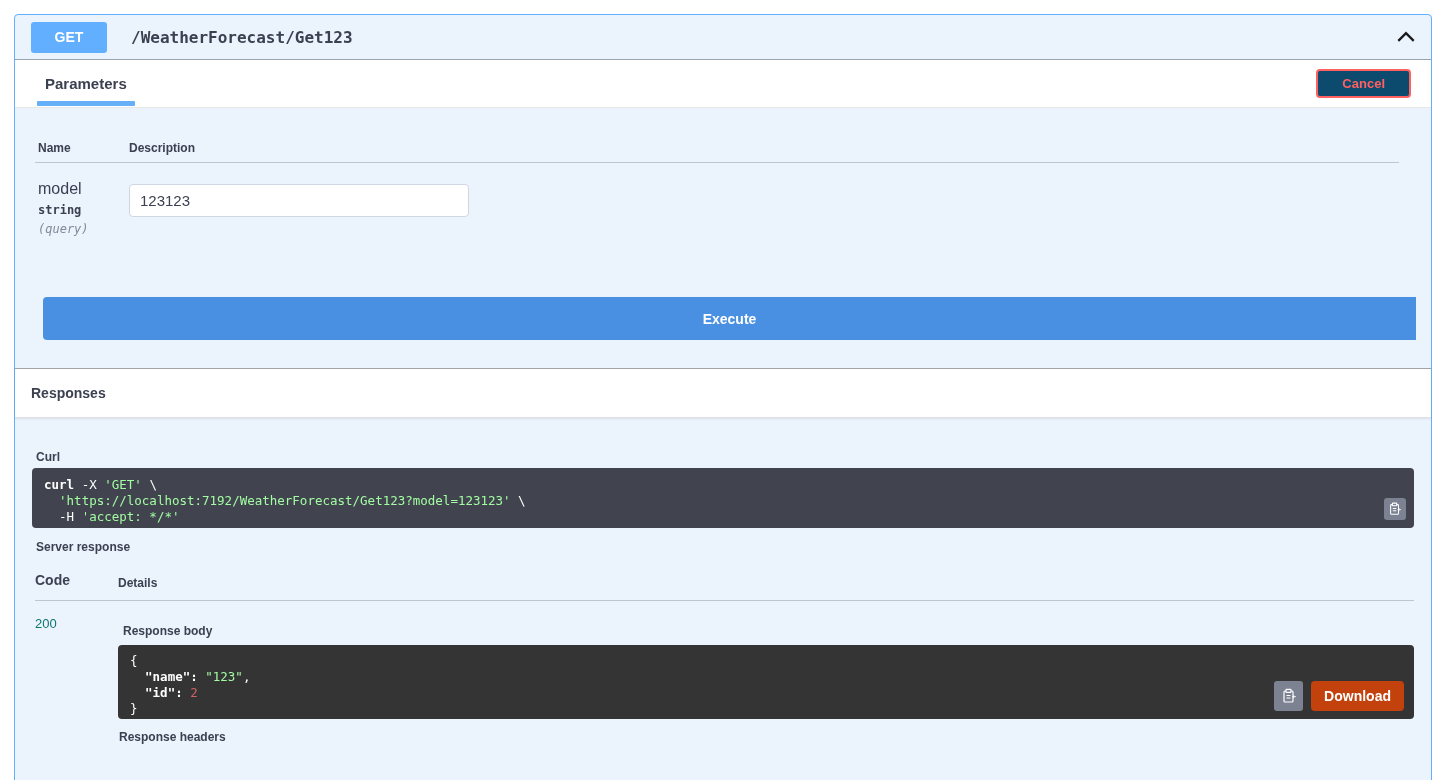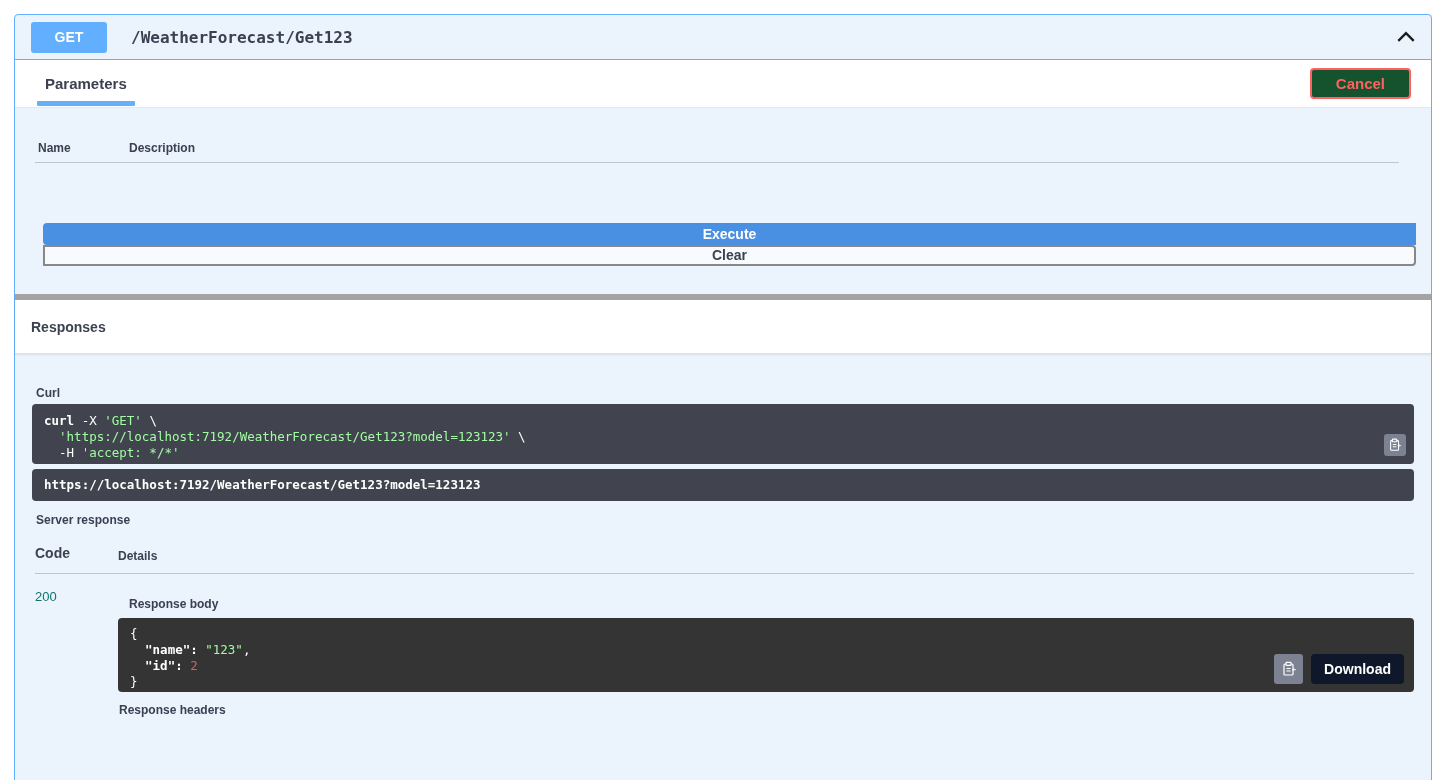--- a/index.html
+++ b/index.html
@@ -19,22 +19,22 @@
                   font-size:16px; font-weight:600; color:#3b4151; }
   .collapse-btn { margin-left:auto; background:none; border:none; cursor:pointer;
                   width:26px; height:26px; display:flex; align-items:center; justify-content:center; }
 
   
   .tab-header { background:#fff; height:48px; display:flex; align-items:center;
                 padding:0 20px 0 30px; position:relative; border-bottom:1px solid #e8e8e8; }
   .tab-item { font-size:15px; font-weight:bold; color:#3b4151; cursor:pointer; }
   .tab-underline { position:absolute; left:22px; bottom:1px; width:98px; height:5px;
                    background:#65b0f9; border-radius:1px; }
-  .cancel-btn { margin-left:auto; border:2px solid #ff6060; color:#ff6060; background:#14532d;
-                font-weight:bold; font-size:15px; padding:5px 24px; border-radius:4px; cursor:pointer; }
+  .cancel-btn { margin-left:auto; border:2px solid #ff6060; color:#ff6060; background:#0c4a6e;
+                font-weight:bold; font-size:13px; padding:5px 24px; border-radius:4px; cursor:pointer; }
 
   
   .params-area { padding:33px 32px 0 16px; }
   .params-head { display:flex; margin-left:4px; padding-bottom:7px;
                  border-bottom:1px solid rgba(59,65,81,.25); }
   .col-name  { width:91px; padding-left:3px; }
   .col-desc  { flex:1; padding-left:3px; }
   .th { font-size:12px; font-weight:bold; color:#3b4151; }
   .params-row { display:flex; margin-left:4px; padding-top:16px; }
   .param-name { font-size:16px; color:#3b4151; line-height:20px; }
@@ -47,22 +47,22 @@
                  color:#3b4151; font-family:"Liberation Sans", sans-serif; outline:none; }
 
   
   .execute-wrapper { display:flex; margin:60px 15px 0 28px; height:43px;flex-direction:column; }
   .execute-btn { flex:1 1 50%; background:#4a90e2; color:#fff; font-weight:bold; font-size:14px;
                  border:none; border-radius:4px 0 0 4px; cursor:pointer; }
   .clear-btn { flex:1 1 50%; background:rgba(255,255,255,.65); color:#3b4151; font-weight:bold;
                font-size:14px; border:2px solid #888; border-radius:0 4px 4px 0; cursor:pointer; }
 
   
-  .responses-header { margin-top:28px; background:#fff; height:60px; display:flex; align-items:center;
-                      padding:0 16px; border-top:6px solid #a3a3a3; border-bottom:1px solid #dde1e6;
+  .responses-header { margin-top:28px; background:#fff; height:50px; display:flex; align-items:center;
+                      padding:0 16px; border-top:1px solid #a3a3a3; border-bottom:1px solid #dde1e6;
                       box-shadow:0 1px 2px rgba(0,0,0,.08); }
   .responses-title { font-size:14px; font-weight:bold; color:#3b4151; }
   .responses-inner { padding:32px 17px 30px 17px; }
 
   .block-label { font-size:12px; font-weight:bold; color:#3b4151; line-height:15px; margin-left:4px; }
 
   pre.codeblock { font-family:"DejaVu Sans Mono", monospace; font-size:12.5px; line-height:16px;
                   color:#fff; border-radius:4px; white-space:pre; position:relative; overflow:hidden; }
   .curl-block { background:#41444e; height:60px; padding:9px 12px; margin-top:3px; }
   .url-block  { background:#41444e; height:32px; padding:8px 12px; margin-top:5px; font-weight:600; }
@@ -71,35 +71,35 @@
   .tok-str { color:#a2fca2; }
   .tok-num { color:#d36363; }
   .tok-bold { font-weight:bold; }
   .tok-key { font-weight:bold; }
 
   .copy-btn { position:absolute; right:8px; bottom:8px; width:22px; height:22px;
               background:#7d8293; border:none; border-radius:3px; cursor:pointer;
               display:flex; align-items:center; justify-content:center; }
   .resp-actions { position:absolute; right:10px; bottom:8px; display:flex; gap:8px; align-items:flex-end; }
   .copy-btn2 { position:static; width:29px; height:30px; }
-  .download-btn { height:30px; background:#0f172a; color:#fff; font-weight:bold; font-size:14px;
+  .download-btn { height:30px; background:#c2410c; color:#fff; font-weight:bold; font-size:14px;
                   border:none; border-radius:4px; padding:0 13px; cursor:pointer; }
 
   .label-requrl { margin-top:9px; }
   .label-server { margin-top:12px; }
 
   .resp-table-head { display:flex; margin:16px 0 2px 3px; height:30px;
                      border-bottom:1px solid rgba(59,65,81,.25); }
   .resp-col-code { width:83px; }
   .resp-col-det  { flex:1; }
   .code-th { font-size:14px; font-weight:600; color:#3b4151; line-height:18px; }
   .det-th  { font-size:12px; font-weight:bold; color:#3b4151; line-height:18px; padding-top:3px; }
   .resp-row { display:flex; padding-top:13px; margin-left:3px; }
   .status-code { font-size:13px; color:#0f766e; line-height:16px; }
-  .resp-body-label { margin-top:8px; margin-left:11px; }
+  .resp-body-label { margin-top:8px; margin-left:5px; }
   .label-headers { margin-top:11px; margin-left:1px; }
 </style>
 </head>
 <body>
 
 <div class="opblock">
 
   <div class="opblock-summary">
     <button class="method-badge">GET</button>
     <span class="summary-path">/WeatherForecast/Get123</span>
@@ -116,44 +116,52 @@
     <span class="tab-item">Parameters</span>
     <span class="tab-underline"></span>
     <button class="cancel-btn">Cancel</button>
   </div>
 
   <div class="params-area">
     <div class="params-head">
       <div class="col-name th">Name</div>
       <div class="col-desc th">Description</div>
     </div>
+    <div class="params-row">
+      <div class="col-name">
+        <div class="param-name">model</div>
+        <div class="param-type">string</div>
+        <div class="param-in">(query)</div>
+      </div>
+      <div class="col-desc">
+        <input class="param-input" type="text" value="123123" style="">
+      </div>
+    </div>
   </div>
 
   <div class="execute-wrapper">
     <button class="execute-btn">Execute</button>
-    <button class="clear-btn">Clear</button>
   </div>
 
   <div class="responses-header">
     <span class="responses-title">Responses</span>
   </div>
 
   <div class="responses-inner">
 
     <div class="block-label">Curl</div>
     <pre class="codeblock curl-block"><span class="tok-bold">curl</span><span> -X </span><span class="tok-str">'GET'</span><span> \</span>
 <span class="tok-str">  'https://localhost:7192/WeatherForecast/Get123?model=123123'</span><span> \</span>
 <span>  -H </span><span class="tok-str">'accept: */*'</span><button class="copy-btn"><span style="display:flex"><svg width="14" height="14" viewBox="0 0 16 16" fill="none" stroke="#fff" stroke-width="1.2">
               <rect x="3" y="3" width="9" height="11" rx="1"></rect>
               <rect x="5" y="1.3" width="5" height="3" rx="0.6" fill="#7d8293"></rect>
               <path d="M5.5 7.5h4M5.5 10h4"></path>
               <path d="M14.8 8.7h-3.2m0 0 1.3-1.3m-1.3 1.3 1.3 1.3" stroke-width="1"></path>
             </svg></span></button></pre>
 
-    <pre class="codeblock url-block"><span>https://localhost:7192/WeatherForecast/Get123?model=123123</span></pre>
 
     <div class="block-label label-server">Server response</div>
 
     <div class="resp-table-head">
       <div class="resp-col-code code-th">Code</div>
       <div class="resp-col-det det-th">Details</div>
     </div>
 
     <div class="resp-row">
       <div class="resp-col-code">

